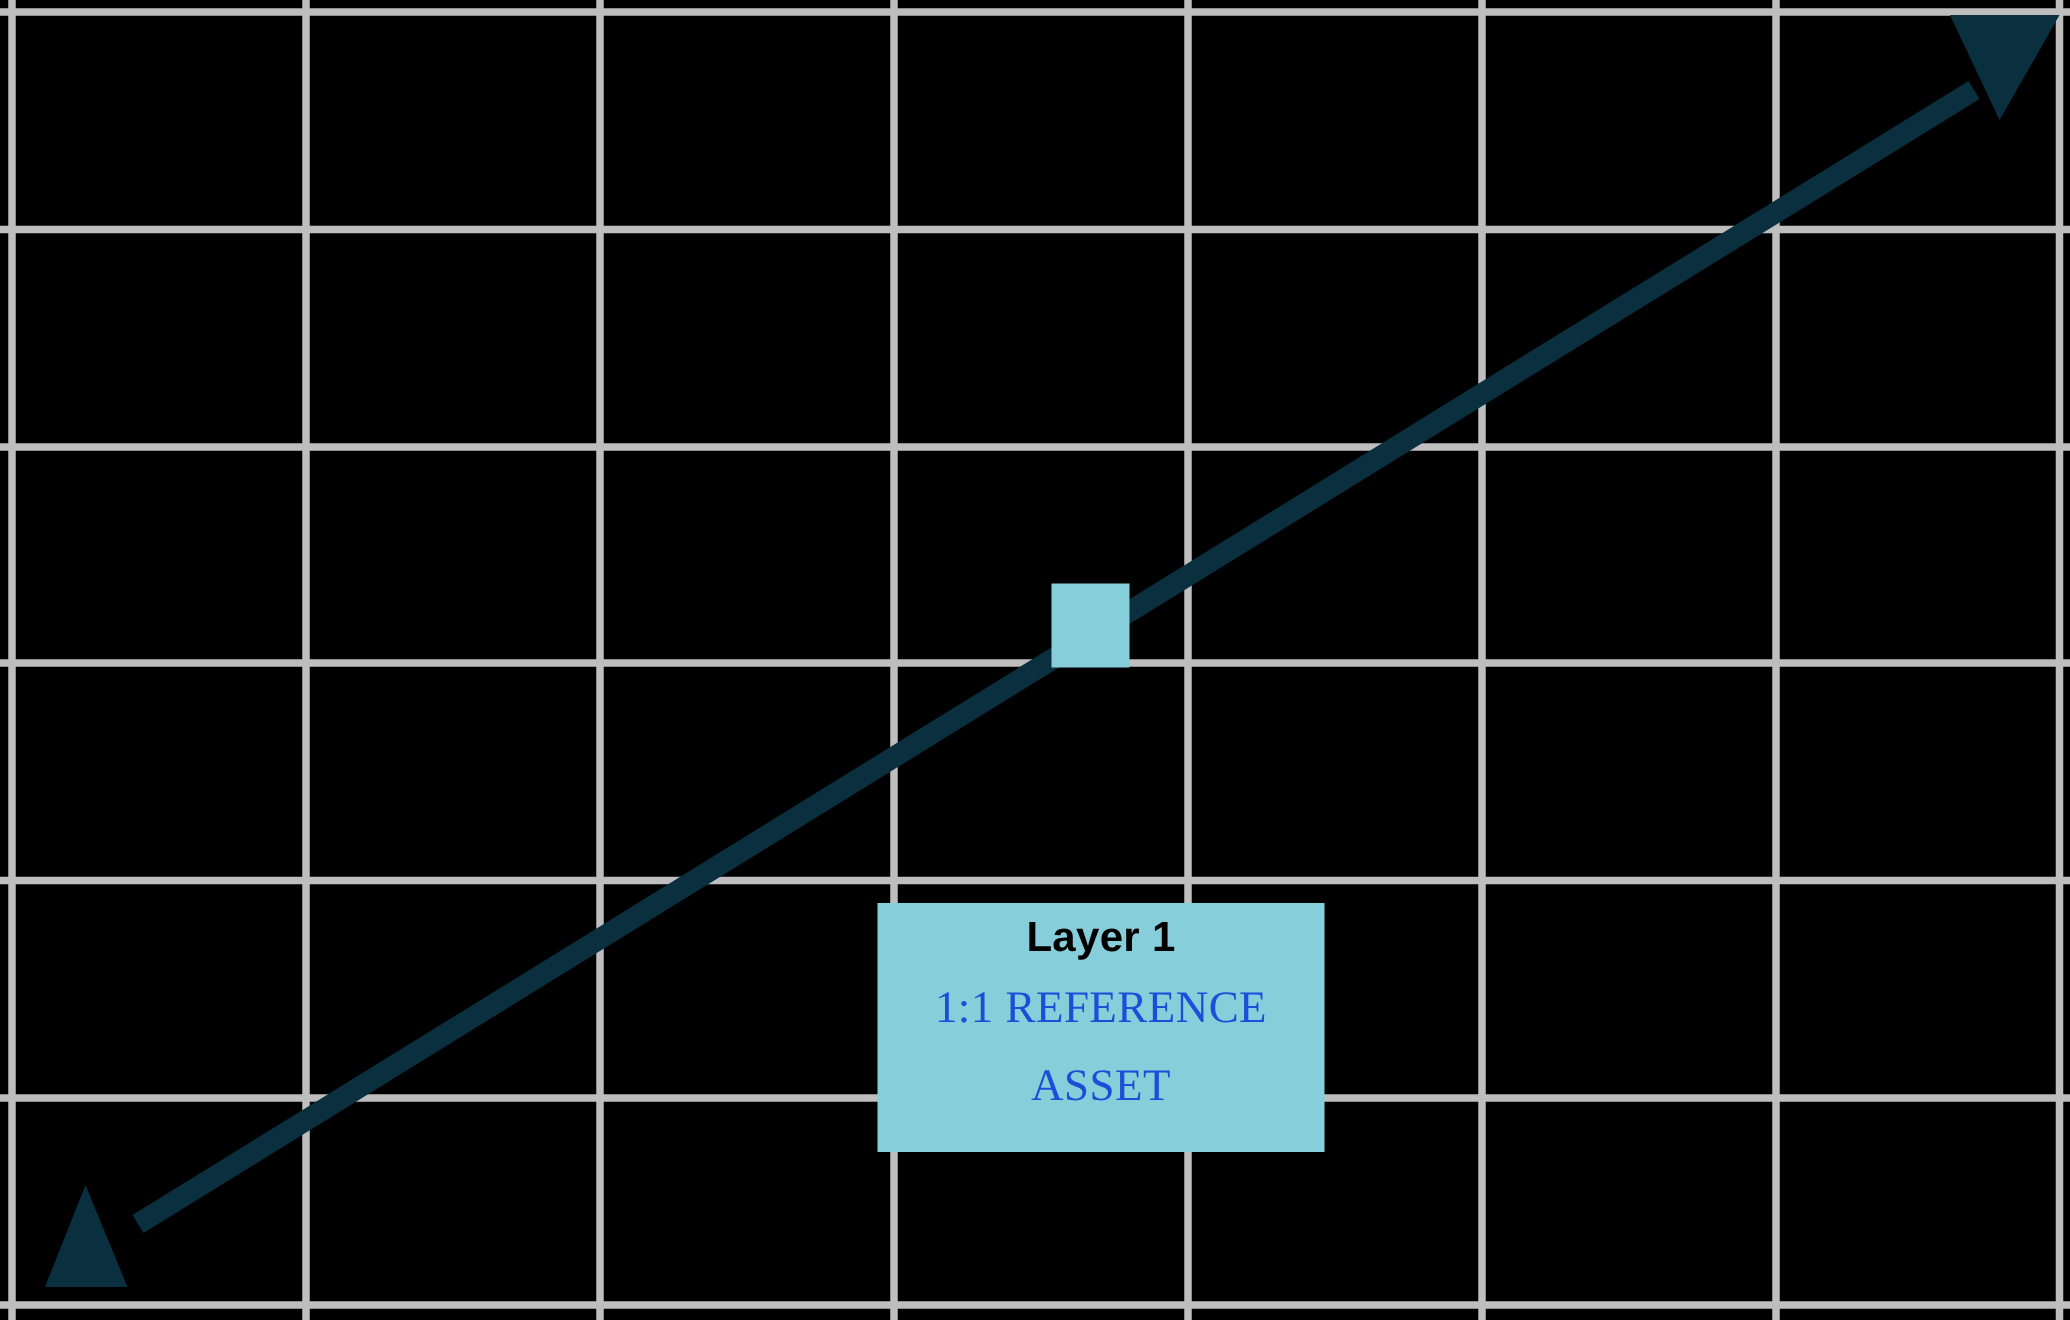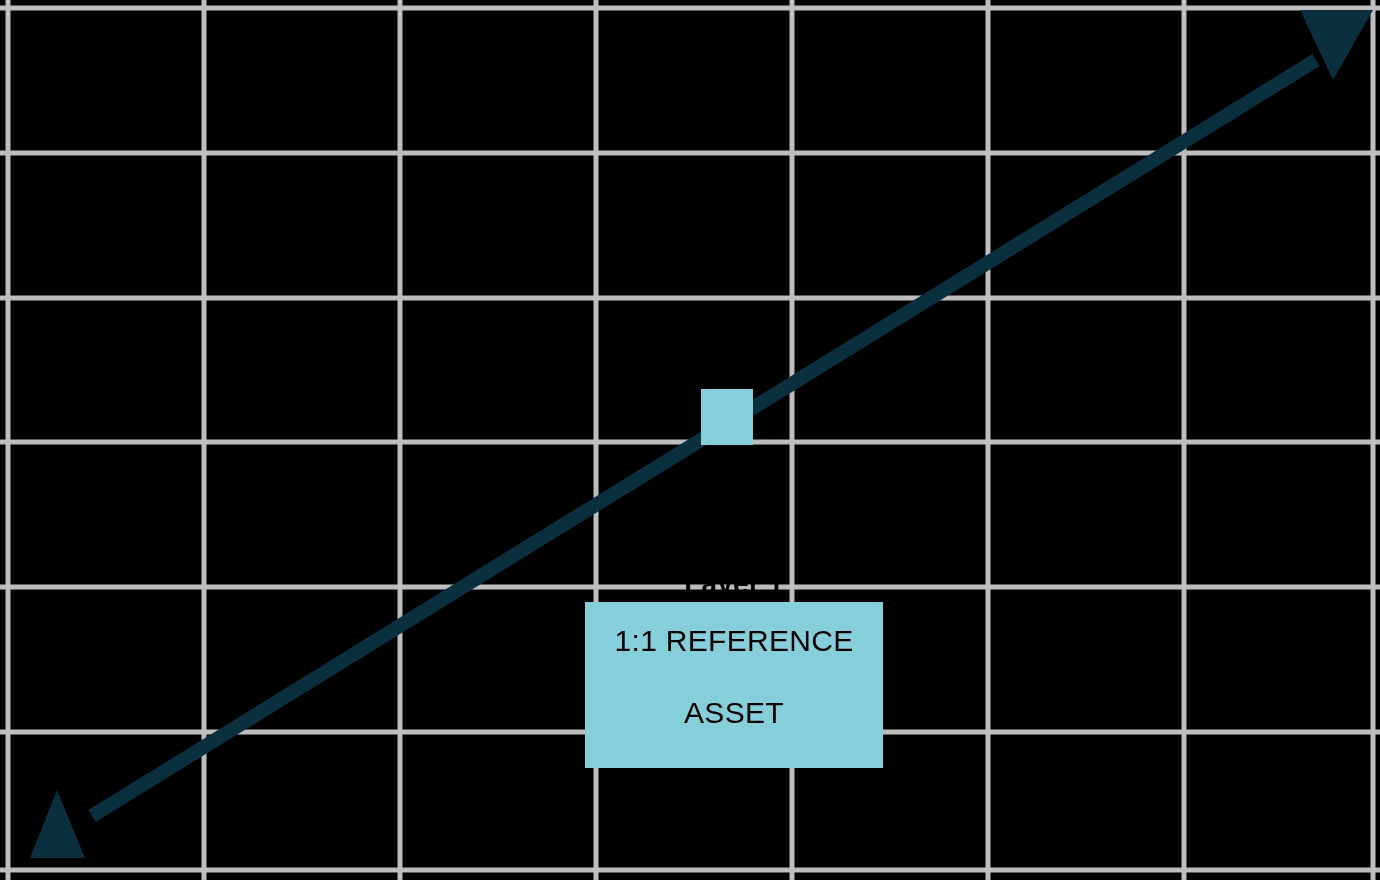--- a/index.html
+++ b/index.html
@@ -29,43 +29,43 @@
   .label-card {
     position: absolute;
     left: 585px;
     top: 602px;
     width: 298px;
     height: 166px;
     background: #87CEDB;
     display: flex;
     flex-direction: column;
     align-items: center;
-    justify-content: flex-end;
+    justify-content: flex-start;
     box-sizing: border-box;
-    padding: 6px 8px 20px 8px;
+    padding: 6px 8px 10px 8px;
   }
   .label-title {
     color: #000000;
     font-family: "Liberation Sans", sans-serif;
     font-weight: bold;
     font-size: 28px;
     line-height: 1.22;
     letter-spacing: 0.2px;
     text-align: center;
     margin: 0 0 4px 0;
   }
   .label-sub {
-    color: #000000;
-    font-family: Liberation Sans, sans-serif;
+    color: #1d4ed8;
+    font-family: Liberation Serif, serif;
     font-weight: normal;
     font-size: 30px;
     line-height: 1.45;
     letter-spacing: 0.3px;
     text-align: center;
-    margin: 14px;
+    margin: 4px;
     max-width: 280px;
   }
 </style>
 </head>
 <body>
 
 <div id="stage">
 
   <svg id="diagram-svg" viewBox="0 0 1380 880" preserveAspectRatio="none">
 

